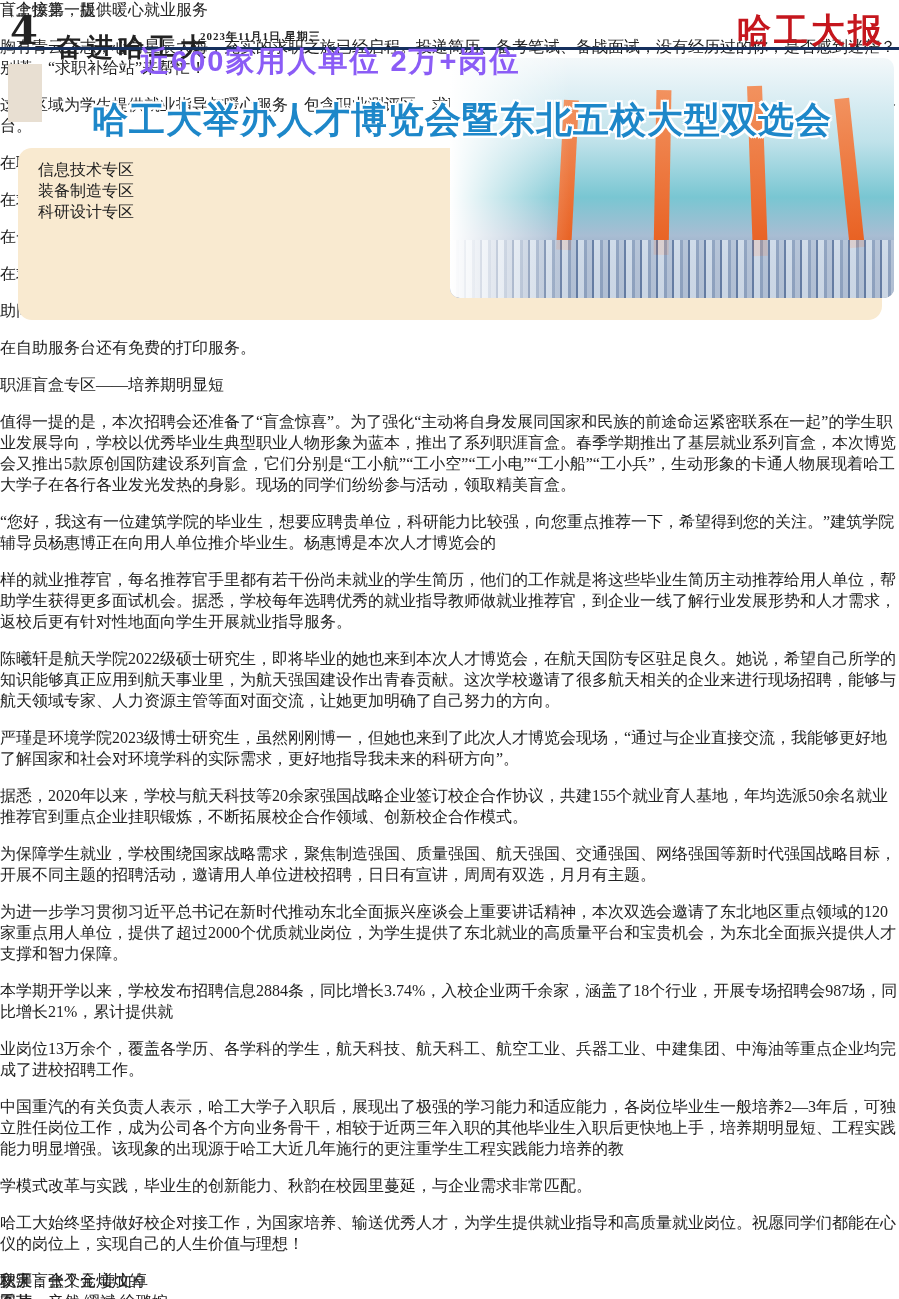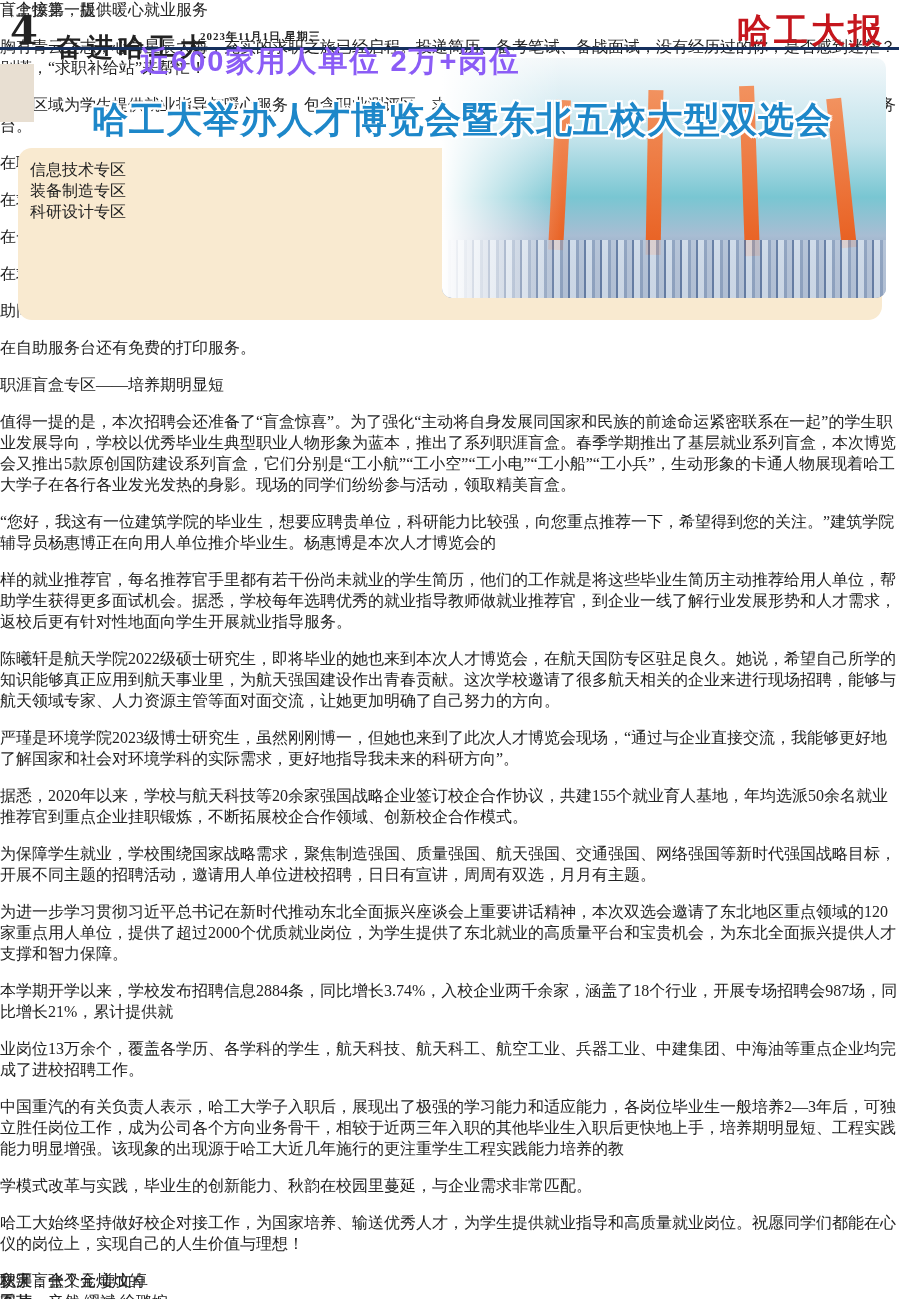--- a/index.html
+++ b/index.html
@@ -1,19 +1,19 @@
 <!DOCTYPE html>
 <html><head>
 <meta charset="utf-8">
 <style>
   html,body{margin:0;padding:0;}
   body{width:899px;height:1299px;background:#ffffff;position:relative;overflow:hidden;
        font-family:"Liberation Serif","DejaVu Serif",serif;color:#222;}
   .abs{position:absolute;}
-  .photo{position:absolute;border-radius:6px;overflow:hidden;}
+  .photo{position:absolute;border-radius:6px;overflow:hidden;margin-left:8px;}
   .pre{white-space:pre-line;}
 
   
   .pagenum{left:10px;top:10px;font-size:40px;font-weight:900;line-height:1;font-family:"DejaVu Serif",serif;}
   .section-title{left:56px;top:30px;font-size:26px;font-weight:900;letter-spacing:5px;
                  font-family:"Liberation Sans",sans-serif;}
   .issue-date{left:200px;top:29px;font-size:11px;font-weight:bold;letter-spacing:1px;text-align:right;}
   .masthead{right:14px;top:8px;font-size:34px;font-weight:900;color:#c5161d;
             letter-spacing:3px;font-family:"Liberation Serif",serif;}
   .header-rule{left:0;top:47px;width:899px;height:3px;background:#16305e;}

